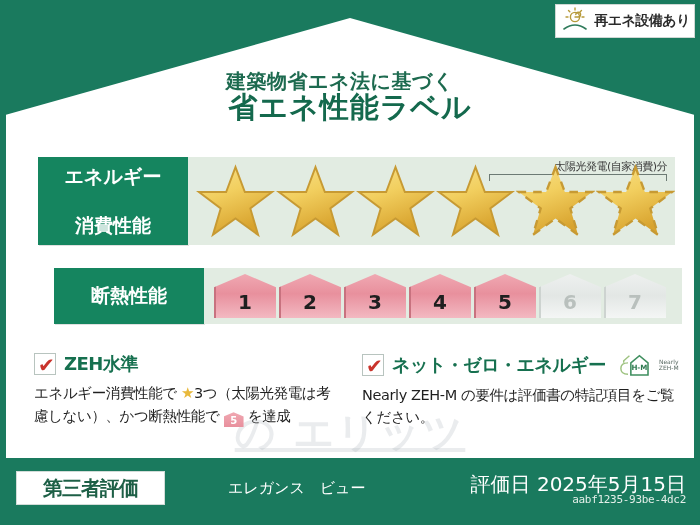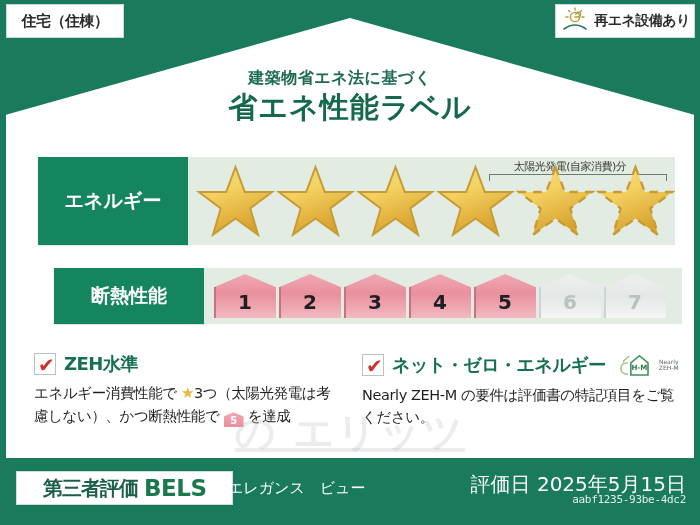--- a/index.html
+++ b/index.html
@@ -46,21 +46,21 @@
     width: 688px; height: 440px;
     background: #ffffff;
     clip-path: polygon(0% 22%, 50% 0%, 100% 22%, 100% 100%, 0% 100%);
     z-index: 2;
   }
 
   
   .subhead {
     position: absolute; top: 68px; left: 0; width: 680px;
     text-align: center;
-    font-size: 16px; font-weight: bold; color: #1d6a4f;
+    font-size: 20px; font-weight: bold; color: #1d6a4f;
     letter-spacing: 0.5px; z-index: 5;
   }
   .mainhead {
     position: absolute; top: 88px; left: 0; width: 700px;
     text-align: center;
     font-size: 29px; font-weight: bold; color: #14694d;
     letter-spacing: 1px; z-index: 5;
   }
 
   
@@ -95,23 +95,23 @@
   .row-body {
     flex: 1; background: #e2ece2;
     position: relative;
     display: flex; align-items: center;
   }
 
   
   .stars { display: flex; align-items: center; padding-left: 8px; gap: 1px; }
   .star-wrap { width: 79px; height: 74px; position: relative; }
   .solar-note {
-    position: absolute; right: 16px; top: 2px;
+    position: absolute; right: 8px; top: 2px;
     font-size: 11px; color: #3a3a3a; white-space: nowrap;
-    width: 178px; text-align: center; letter-spacing: -0.5px;
+    width: 178px; text-align: right; letter-spacing: -0.5px;
   }
   .solar-bracket {
     position: absolute; right: 8px; top: 17px;
     width: 178px; height: 7px;
     border: 1px solid #6c7a74; border-bottom: none;
   }
 
   
   .houses { display: flex; align-items: center; padding-left: 10px; gap: 3px; }
   .house {
@@ -187,23 +187,20 @@
   .zeh-logo { display: inline-flex; align-items: center; gap: 1px; vertical-align: -6px; margin-left: 4px; }
   .zeh-cap { font-size: 6px; color: #5a6a63; line-height: 1.05; text-align: center; }
 </style>
 </head>
 <body>
 
 <div id="root">
 
   <div class="card"></div>
 
-  <div class="tab-housing">
-    <span>住宅（住棟）</span>
-  </div>
 
   <div class="badge-renew">
     <span>
       <svg width="30" height="26" viewBox="0 0 30 26">
         <g stroke="#b79a3a" stroke-width="1.4" fill="none" stroke-linecap="round">
           <circle cx="15" cy="11" r="4.6"></circle>
           <path d="M15 11 h3.2 a2.4 2.4 0 1 0 -2.4 -2.4"></path>
           <line x1="15" y1="2" x2="15" y2="4"></line>
           <line x1="21.5" y1="4.5" x2="20.2" y2="5.8"></line>
           <line x1="24" y1="11" x2="22" y2="11"></line>
@@ -217,20 +214,21 @@
   </div>
 
   <div class="subhead">建築物省エネ法に基づく</div>
   <div class="mainhead">省エネ性能ラベル</div>
 
   <div class="watermark">の エリッツ</div>
 
   <div class="row row-energy">
     <div class="row-label">
       <span>エネルギー</span>
+      <span>消費性能</span>
     </div>
     <div class="row-body">
       <div class="solar-note">太陽光発電(自家消費)分</div>
       <div class="solar-bracket"></div>
       <div class="stars">
 
         <div class="star-wrap">
           <svg width="79" height="74" viewBox="0 0 100 95">
             <defs>
                 <linearGradient id="g1" x1="0" y1="0" x2="0.4" y2="1">
@@ -341,21 +339,20 @@
           </span>
         </span>
       </div>
       <div class="note-body">Nearly ZEH-M の要件は評価書の特記項目をご覧ください。</div>
     </div>
   </div>
 
   <div class="bottom">
     <div class="bels-box">
       <span class="t1">第三者評価</span>
-      <span class="t2">BELS</span>
     </div>
     <div class="bldg-name">エレガンス　ビュー</div>
     <div class="eval-date">
       <span>評価日</span>
       <span>2025年5月15日</span>
     </div>
     <div class="eval-id">aabf1235-93be-4dc2</div>
   </div>
 
 </div>

